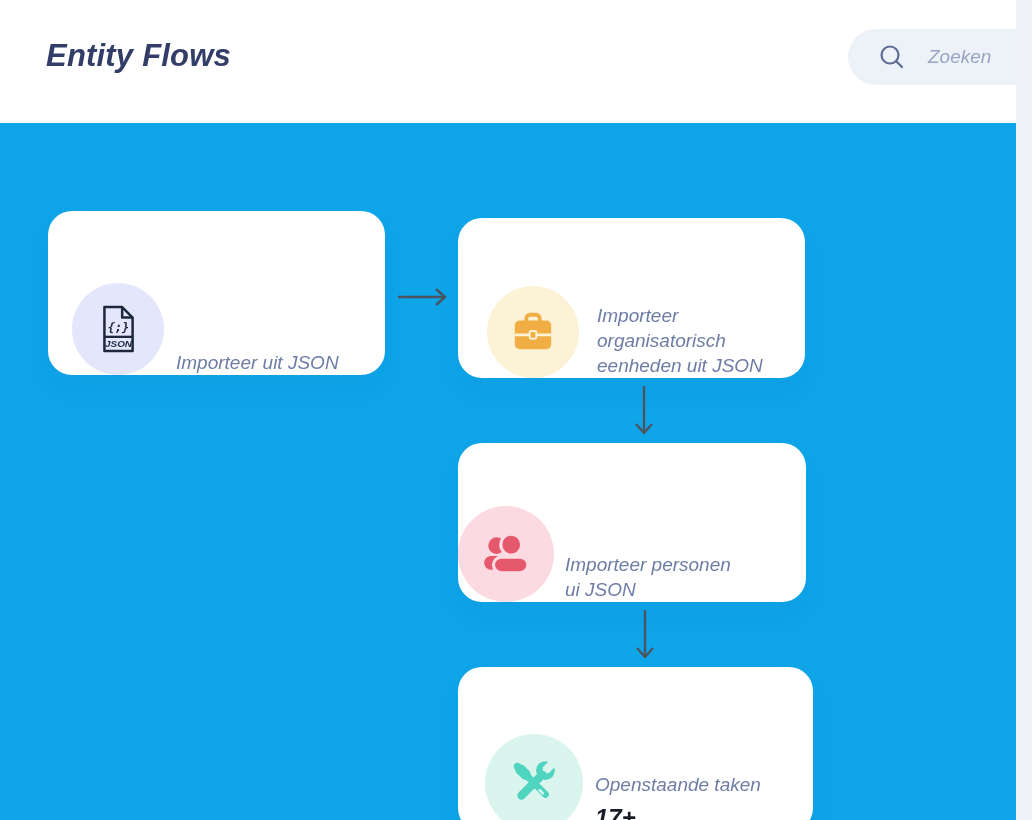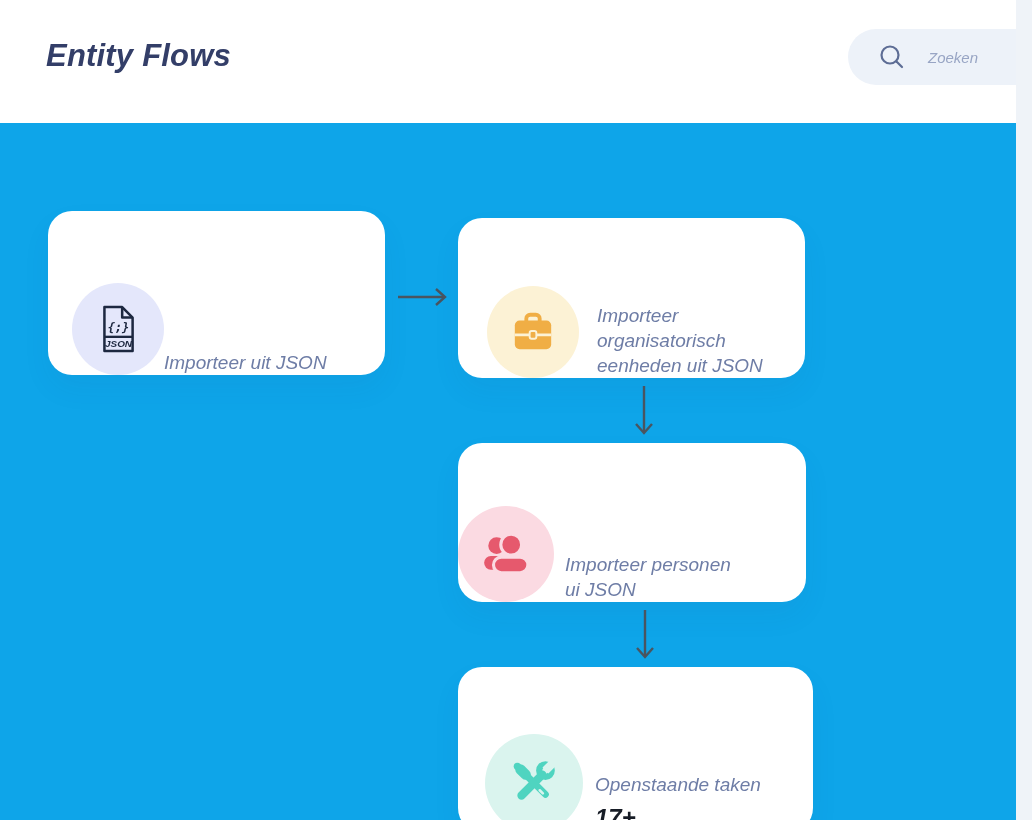--- a/index.html
+++ b/index.html
@@ -5,29 +5,29 @@
   * { margin:0; padding:0; box-sizing:border-box; }
   html,body { background:#eff3f8; }
   body { font-family:"Liberation Sans", sans-serif; }
 
   .screen { position:relative; width:1016px; height:820px; background:#0ea5e9; overflow:hidden;font-style:italic; }
 
   
   .header { position:absolute; top:0; left:0; width:1032px; height:123px; background:#ffffff; }
   .page-title { position:absolute; left:46px; top:38px; font-size:31px; font-weight:700; color:#333e68; letter-spacing:.2px; }
   .search-box { position:absolute; left:848px; top:29px; width:230px; height:56px; background:#edf2f9; border-radius:28px; display:flex; align-items:center; padding-left:31px; }
-  .search-box .ph { font-size:15px; color:#98a5c4; margin-left:23px; }
+  .search-box .ph { font-size:19px; color:#98a5c4; margin-left:23px; }
 
   
   .card { position:absolute; background:#ffffff; border-radius:24px; box-shadow:0 14px 30px rgba(44,62,120,0.05); display:flex; align-items:flex-end; }
   .icon-circle { border-radius:50%; flex:none; display:flex; align-items:center; justify-content:center; }
 
   .card-json    { left:48px;  top:211px; width:337px; height:164px; padding-left:24px; }
   .card-json .icon-circle { width:92px; height:92px; background:#e4e7fb; }
-  .card-json .card-label { }
+  .card-json .card-label { margin-left:12px; }
 
   .card-org     { left:458px; top:218px; width:347px; height:160px; padding-left:29px; }
   .card-org .icon-circle { width:92px; height:92px; background:#fcf2d5; }
   .card-org .card-label { margin-left:18px; max-width:208px; }
 
   .card-persons { left:458px; top:443px; width:348px; height:159px; }
   .card-persons .icon-circle { width:96px; height:96px; background:#fbdae2; }
   .card-persons .card-label { margin-left:11px; max-width:185px; }
 
   .card-tasks   { left:458px; top:667px; width:355px; height:165px; padding-left:27px; }

